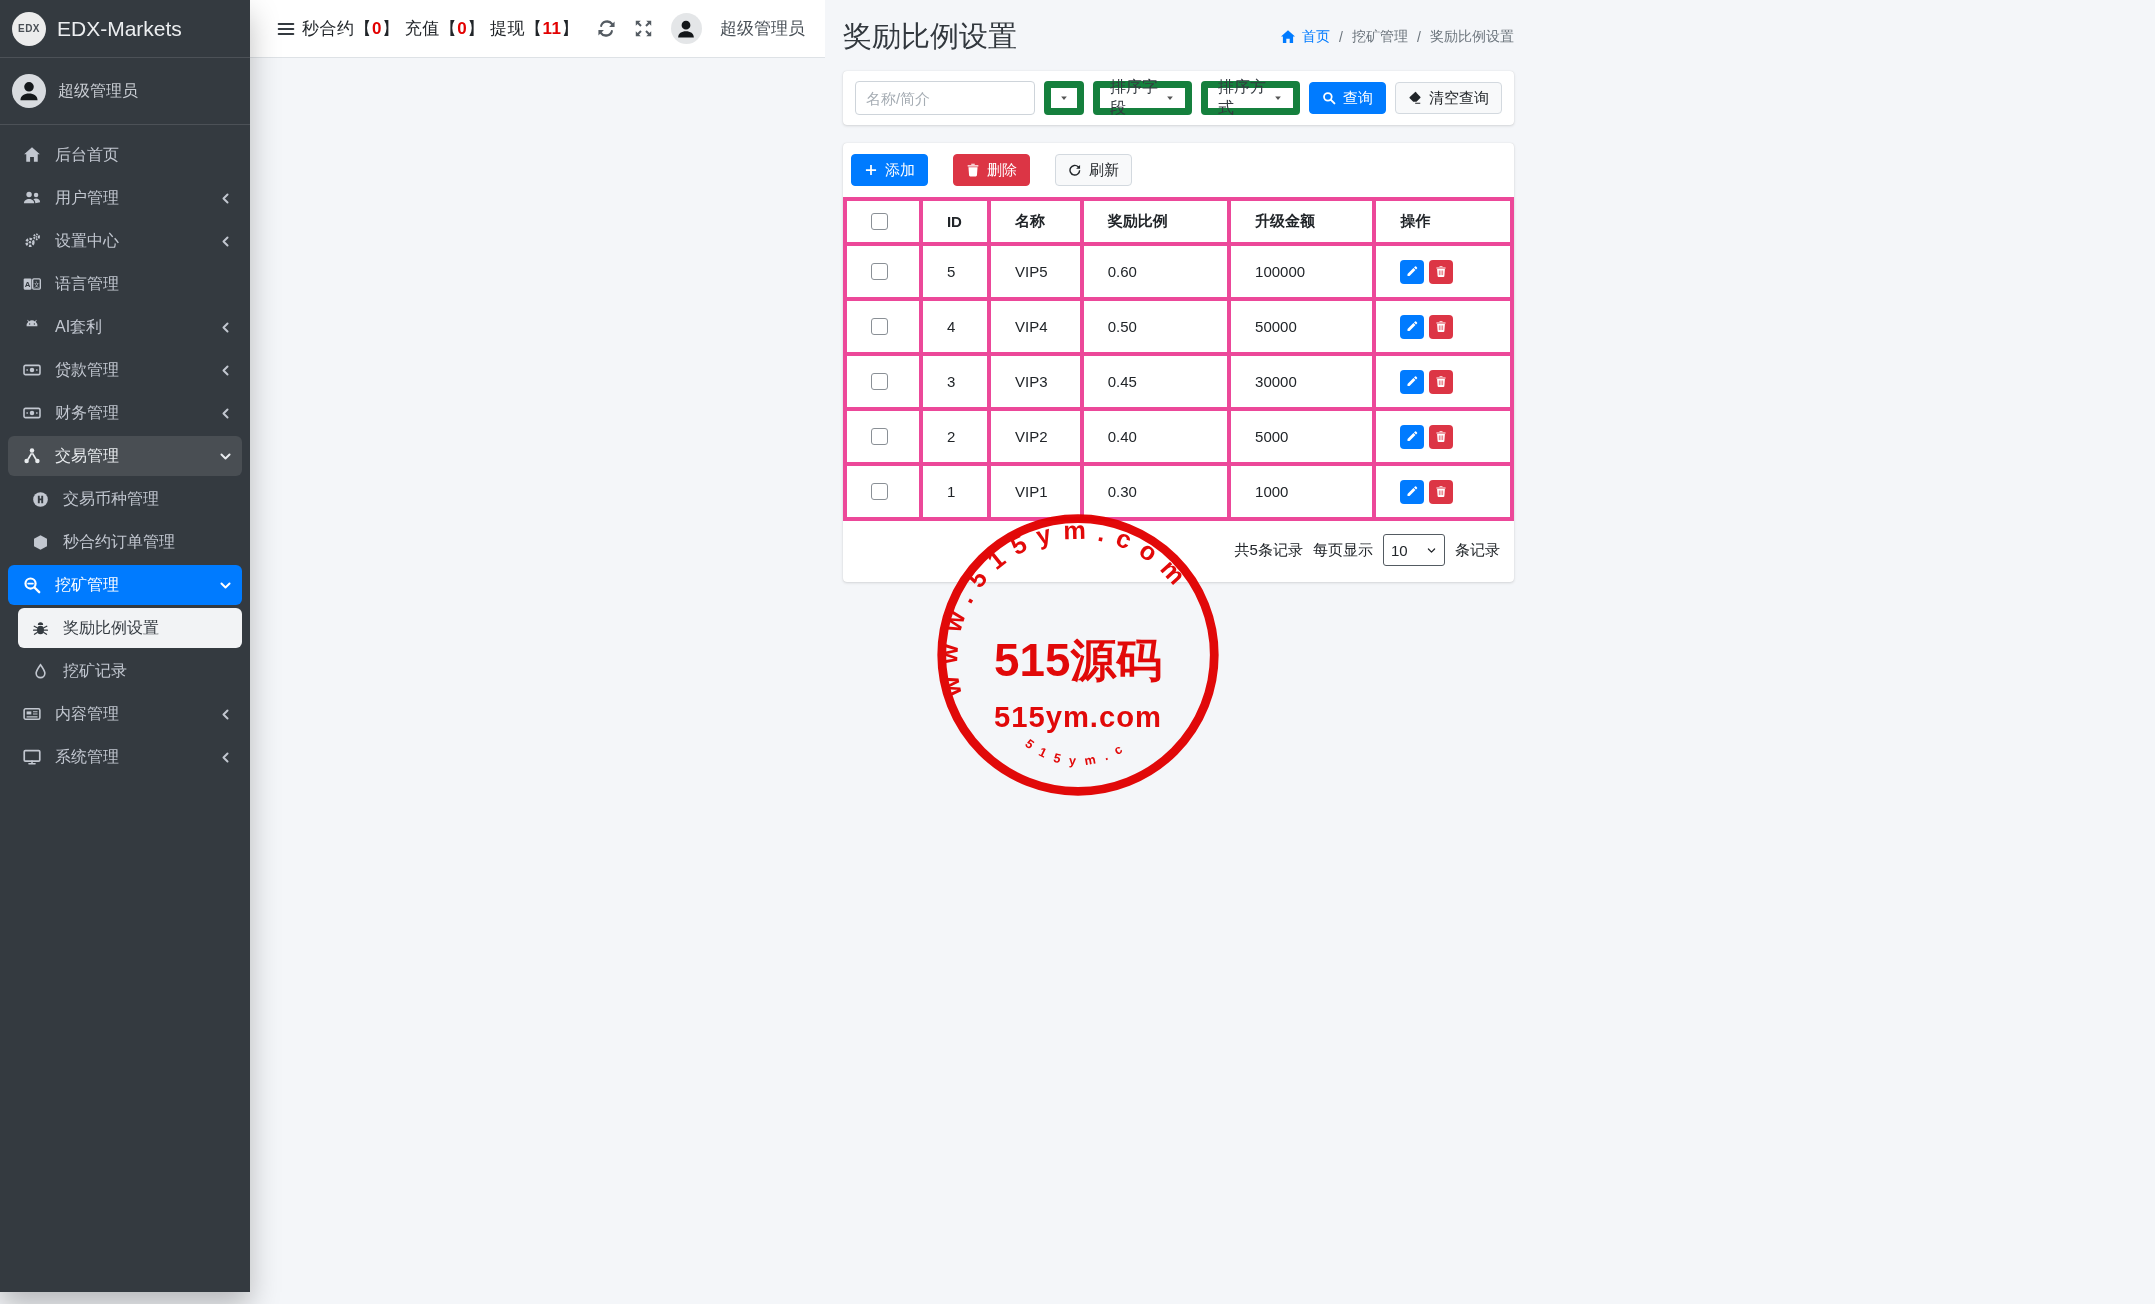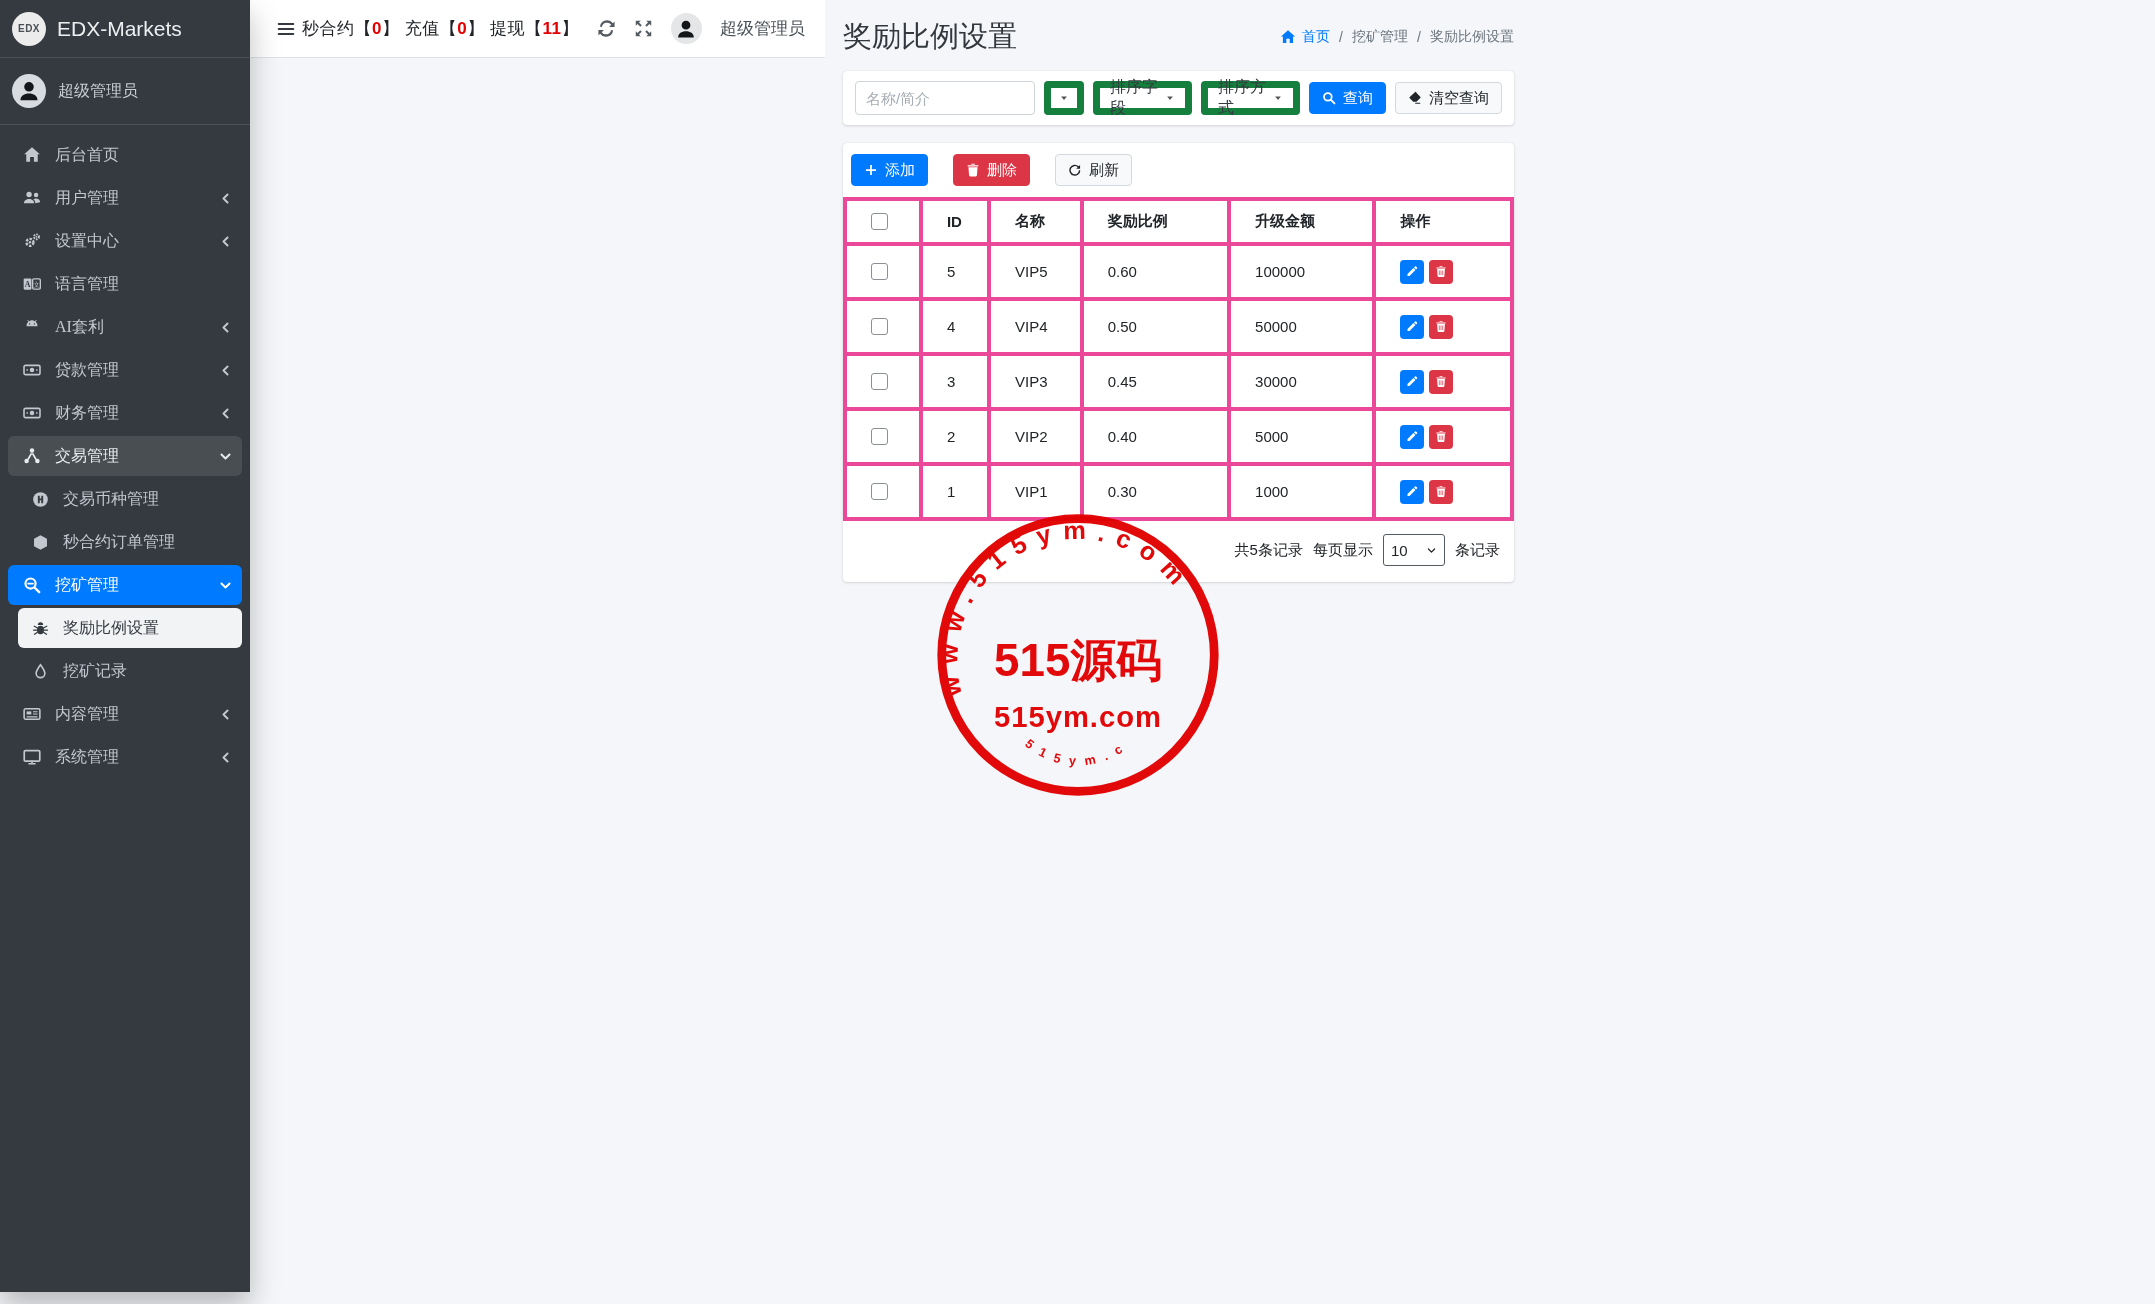--- a/index.html
+++ b/index.html
@@ -7,21 +7,21 @@
   .app{display:flex;width:2155px;height:1304px;position:relative;}
   
   .sidebar{width:250px;flex:0 0 250px;background:#343a40;height:1292px;box-shadow:0 14px 28px rgba(0,0,0,.25);z-index:3;}
   .brand{display:flex;align-items:center;height:57px;padding:0 12px;border-bottom:1px solid rgba(255,255,255,.12);cursor:pointer;}
   .brand-logo{width:34px;height:34px;border-radius:50%;background:#ececec;color:#4a4f55;font-weight:bold;font-size:10px;display:flex;align-items:center;justify-content:center;letter-spacing:.5px;}
   .brand-name{color:#eceef0;font-size:21px;margin-left:11px;font-weight:300;}
   .user-panel{display:flex;align-items:center;height:66px;padding:0 12px;border-bottom:1px solid rgba(255,255,255,.12);}
   .user-avatar{width:34px;height:34px;border-radius:50%;background:#d8dbdf;display:flex;align-items:center;justify-content:center;color:#15181b;}
   .user-avatar svg{width:24px;height:24px;}
   .user-name{color:#c9cdd3;font-size:16px;margin-left:12px;}
-  #sidebar-nav{padding:10px 0 0 0;font-family:Liberation Serif, serif;}
+  #sidebar-nav{padding:10px 0 0 0;}
   .nav-item{display:flex;align-items:center;height:40px;margin:0 8px 3px 8px;padding:0 10px 0 12px;border-radius:6px;color:#c2c7d0;font-size:16px;cursor:pointer;}
   .nav-item .icn{width:24px;display:flex;justify-content:center;}
   .nav-item .icn svg{width:18px;height:18px;}
   .nav-label{margin-left:11px;flex:1;}
   .chev{display:flex;}
   .chev svg{width:13px;height:13px;}
   .nav-item.open{background:#494e53;color:#e9ecef;}
   .nav-item.active-blue{background:#007bff;color:#fff;}
   .nav-item.sub{margin-left:18px;padding-left:10px;}
   .nav-item.sub .icn svg{width:17px;height:17px;}

